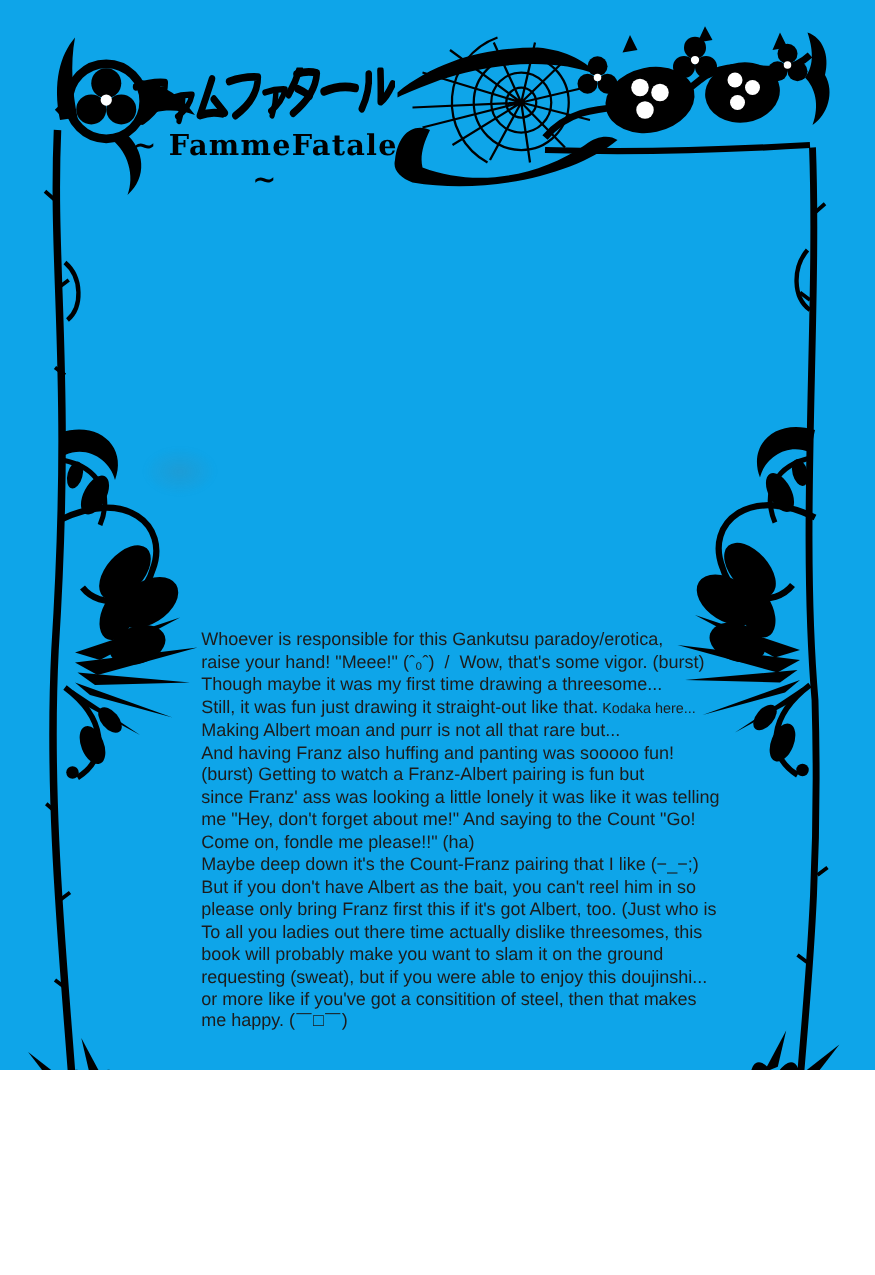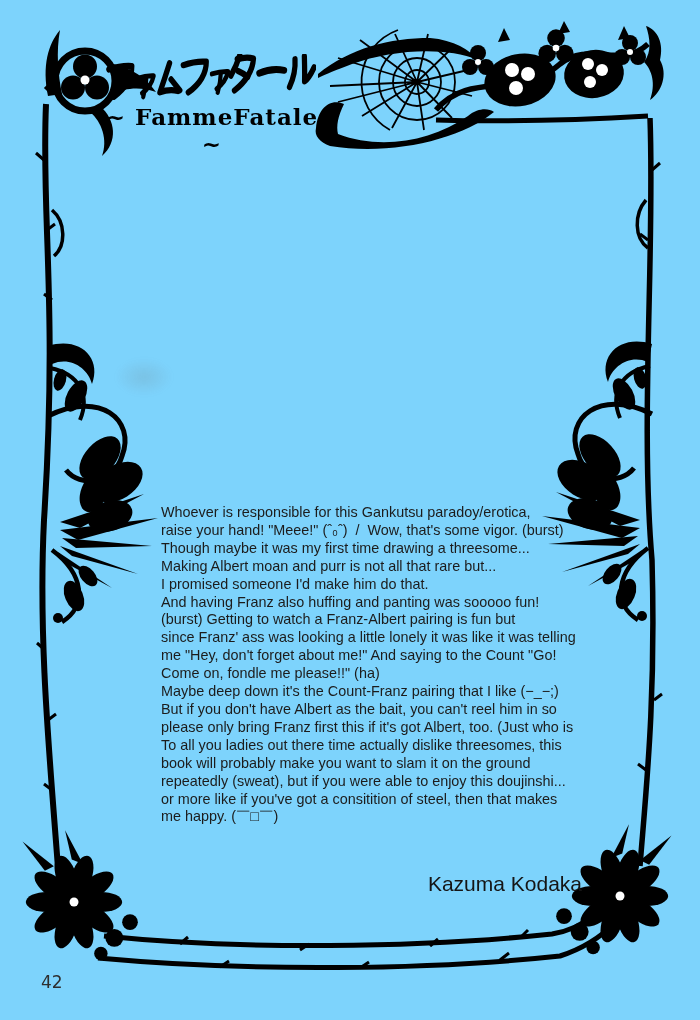--- a/index.html
+++ b/index.html
@@ -1,16 +1,16 @@
 <!DOCTYPE html>
 <html><head>
 <meta charset="utf-8">
 <style>
   html,body{margin:0;padding:0;background:#ffffff;}
-  .page{position:relative;width:700px;height:1020px;background:#7dd3fc;overflow:hidden;
+  .page{position:relative;width:700px;height:856px;background:#0ea5e9;overflow:hidden;
         font-family:"Liberation Sans",sans-serif;color:#1c1c1c;}
   .decor-svg{position:absolute;left:0;top:0;}
   .title-svg{position:absolute;left:106px;top:54px;}
   .subtitle{position:absolute;left:92px;top:103px;width:240px;text-align:center;
             font-family:"DejaVu Serif",serif;font-weight:bold;font-size:23px;
             letter-spacing:1px;color:#000;}
   .afterword{position:absolute;left:161px;top:504px;font-size:14.4px;line-height:17.9px;}
   .tl{white-space:pre;}
   .note{font-size:11.5px;}
   .signature{position:absolute;right:118px;top:872px;font-size:21px;color:#151515;}
@@ -187,33 +187,33 @@
   </svg>
 
   <div class="subtitle">~ FammeFatale ~</div>
 
   <div class="smudge"></div>
 
   <div class="afterword">
     <div class="tl">Whoever is responsible for this Gankutsu paradoy/erotica,</div>
     <div class="tl">raise your hand! "Meee!" (ˆ₀ˆ)  /  Wow, that's some vigor. (burst)</div>
     <div class="tl">Though maybe it was my first time drawing a threesome...</div>
+    <div class="tl"><span>Still, it was fun just drawing it straight-out like that.</span><span class="note"> Kodaka here...</span></div>
     <div class="tl">Making Albert moan and purr is not all that rare but...</div>
-    <div class="tl">I promised someone I'd make him do that.</div>
     <div class="tl">And having Franz also huffing and panting was sooooo fun!</div>
     <div class="tl">(burst) Getting to watch a Franz-Albert pairing is fun but</div>
     <div class="tl">since Franz' ass was looking a little lonely it was like it was telling</div>
     <div class="tl">me "Hey, don't forget about me!" And saying to the Count "Go!</div>
     <div class="tl">Come on, fondle me please!!" (ha)</div>
     <div class="tl">Maybe deep down it's the Count-Franz pairing that I like (−_−;)</div>
     <div class="tl">But if you don't have Albert as the bait, you can't reel him in so</div>
     <div class="tl">please only bring Franz first this if it's got Albert, too. (Just who is</div>
     <div class="tl">To all you ladies out there time actually dislike threesomes, this</div>
     <div class="tl">book will probably make you want to slam it on the ground</div>
-    <div class="tl">repeatedly (sweat), but if you were able to enjoy this doujinshi...</div>
+    <div class="tl">requesting (sweat), but if you were able to enjoy this doujinshi...</div>
     <div class="tl">or more like if you've got a consitition of steel, then that makes</div>
     <div class="tl">me happy. (￣□￣)</div>
   </div>
 
   <div class="signature">Kazuma Kodaka</div>
 
   <div class="page-number">42</div>
 
 </div>
 

